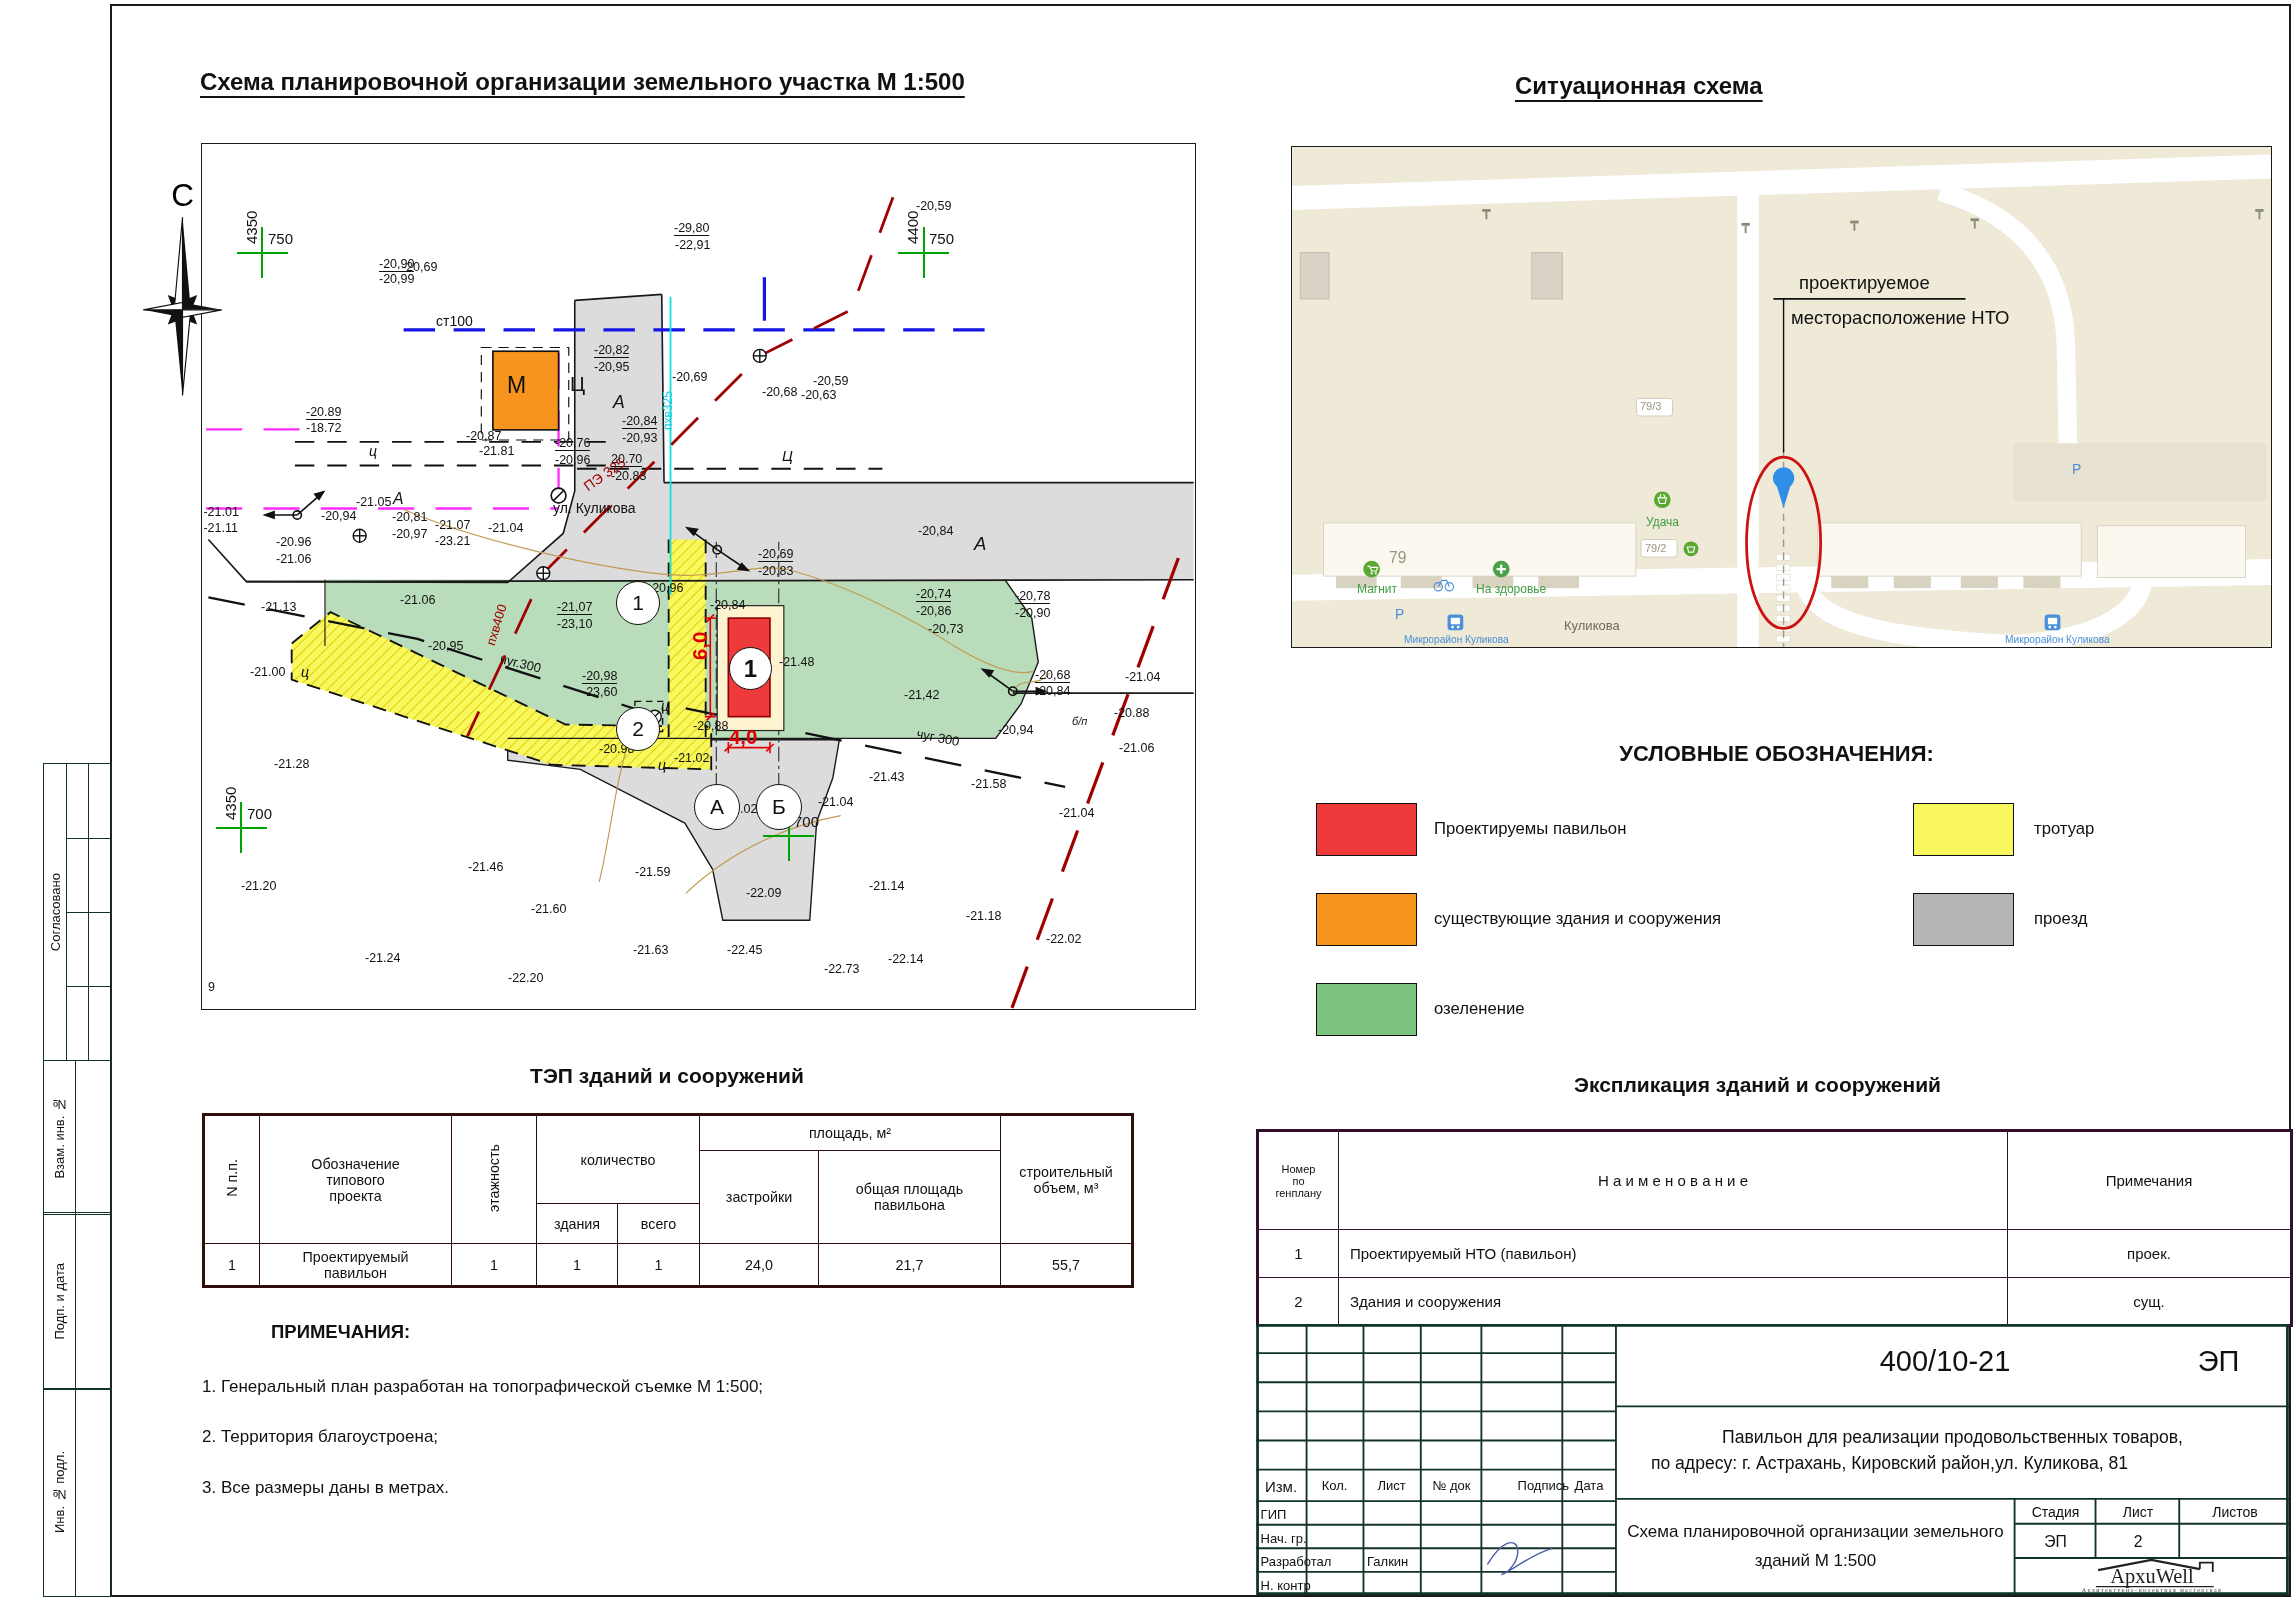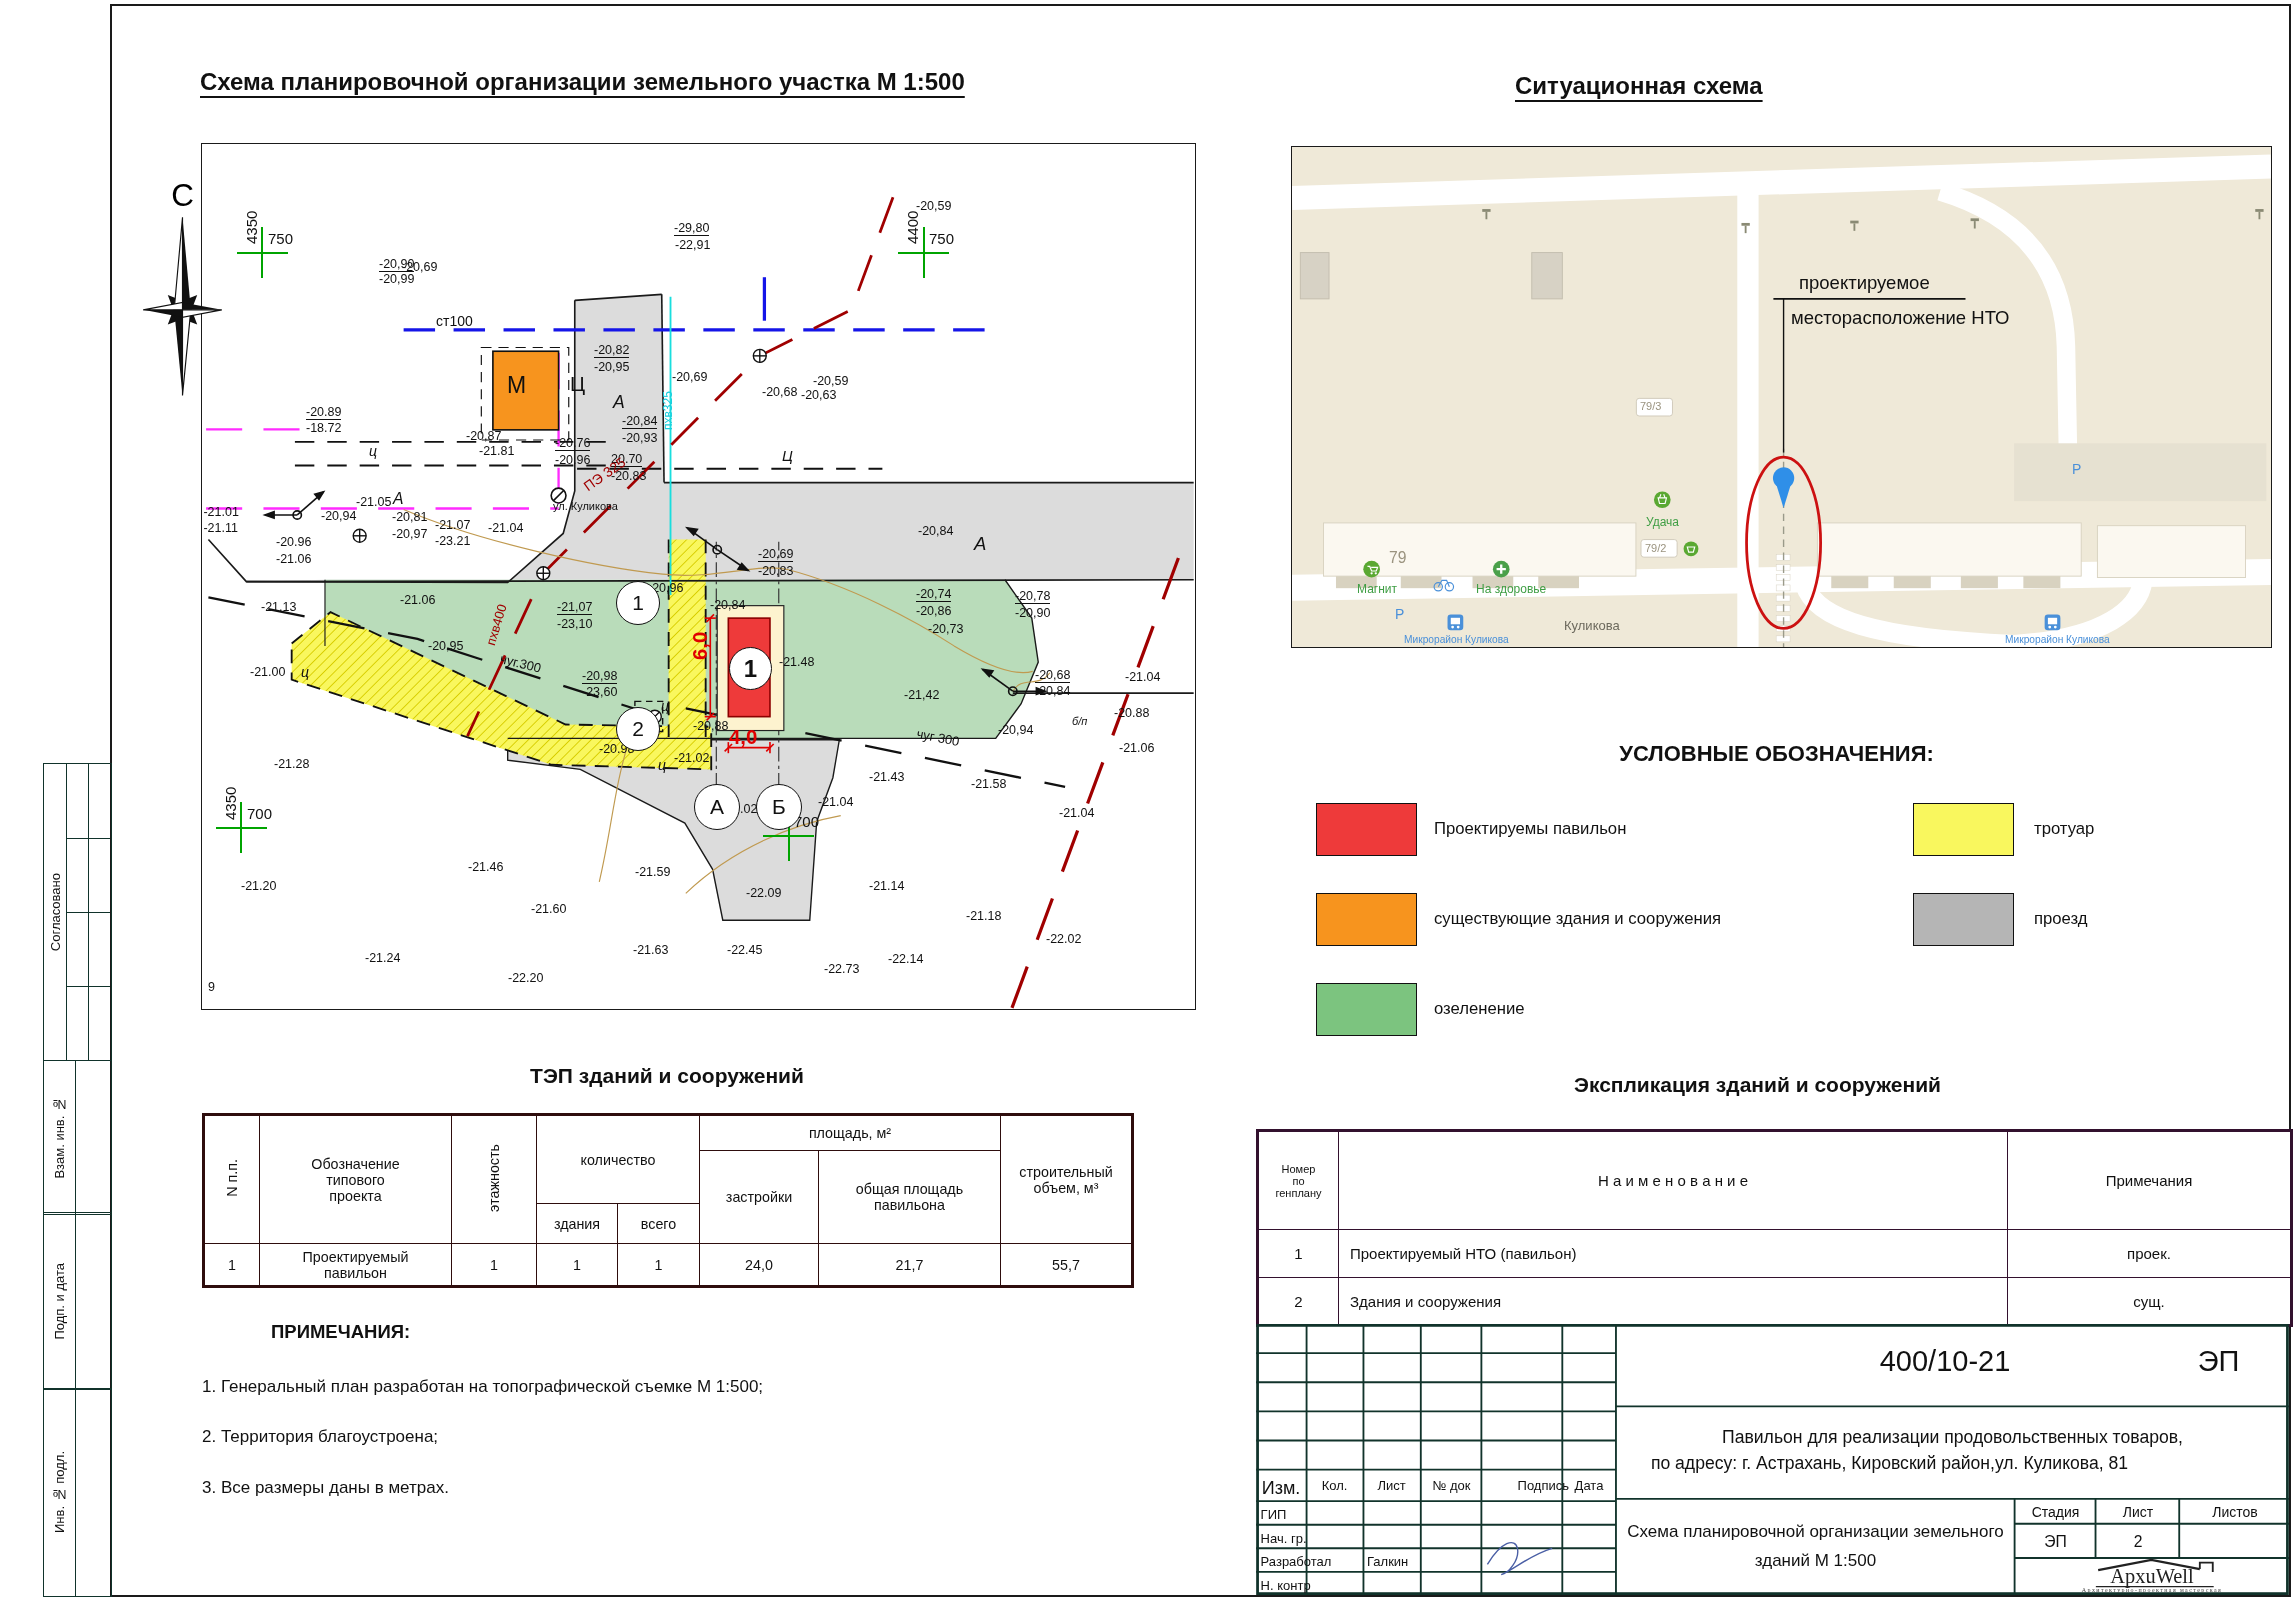--- a/index.html
+++ b/index.html
@@ -211,21 +211,21 @@
         <span class="pl" style="left: 611px; top: 231px;">-20,59</span>
         <span class="pl" style="left: 264px; top: 286px;">-20,87</span>
         <span class="pl" style="left: 277px; top: 301px;">-21.81</span>
         <span class="pl" style="left: 119px; top: 366px;">-20,94</span>
         <span class="pl" style="left: 190px; top: 367px;">-20,81</span>
         <span class="pl" style="left: 190px; top: 384px;">-20,97</span>
         <span class="pl" style="left: 74px; top: 392px;">-20.96</span>
         <span class="pl" style="left: 74px; top: 409px;">-21.06</span>
         <span class="pl" style="left: 154px; top: 352px;">-21.05</span>
         <span class="pl it" style="left: 191px; top: 347px; font-size: 15.7px;">А</span>
-        <span class="pl" style="left: 351px; top: 357px; font-size: 11px;">ул. Куликова</span>
+        <span class="pl" style="left: 351px; top: 357px; font-size: 14px;">ул. Куликова</span>
         <span class="pl" style="left: 286px; top: 378px;">-21.04</span>
         <span class="pl u" style="left: 355px; top: 457px;">-21,07</span>
         <span class="pl" style="left: 355px; top: 474px;">-23,10</span>
         <span class="pl" style="left: 233px; top: 375px;">-21.07</span>
         <span class="pl" style="left: 233px; top: 391px;">-23.21</span>
         <span class="pl" style="left: 59px; top: 457px;">-21.13</span>
         <span class="pl u" style="left: 353px; top: 293px;">-20.76</span>
         <span class="pl" style="left: 353px; top: 310px;">-20.96</span>
         <span class="pl u" style="left: 409px; top: 309px;">20.70</span>
         <span class="pl" style="left: 409px; top: 326px;">-20.83</span>
@@ -581,21 +581,21 @@
           <line x1="1996" y1="378" x2="1996" y2="506"></line>
         <line x1="1640" y1="432" x2="2233" y2="432"></line>
           <line x1="1640" y1="506" x2="2233" y2="506"></line>
       </g>
       <path d="M500,520 C530,470 560,462 565,485 C570,510 545,540 530,542 C560,530 590,500 640,485" fill="none" stroke="#4a5fa5" stroke-width="3"></path>
     </svg>
     <div class="tb-text" style="left:555px;top:21px;width:268px;text-align:center;font-size:29px;">400/10-21</div>
     <div class="tb-text" style="left:907px;top:21px;width:111px;text-align:center;font-size:29px;">ЭП</div>
     <div class="tb-text" style="left:360px;top:103px;width:673px;text-align:center;font-size:17.6px;">Павильон для реализации продовольственных товаров,</div>
     <div class="tb-text" style="left:360px;top:129px;width:547px;text-align:center;font-size:17.6px;">по адресу: г. Астрахань, Кировский район,ул. Куликова, 81</div>
-    <div class="tb-text" style="left:0px;top:154px;width:50px;text-align:center;font-size:18px;">Изм.</div>
+    <div class="tb-text" style="left:0px;top:154px;width:50px;text-align:center;font-size:15px;">Изм.</div>
     <div class="tb-text" style="left:50px;top:154px;width:57px;text-align:center;font-size:13px;">Кол.</div>
     <div class="tb-text" style="left:107px;top:154px;width:57px;text-align:center;font-size:13px;">Лист</div>
     <div class="tb-text" style="left:165px;top:154px;width:61px;text-align:center;font-size:13px;">№ док</div>
     <div class="tb-text" style="left:225px;top:154px;width:88px;text-align:right;font-size:13px;">Подпись</div>
     <div class="tb-text" style="left:306px;top:154px;width:54px;text-align:center;font-size:13px;">Дата</div>
     <div class="tb-text" style="left:4.6px;top:183px;font-size:13px;">ГИП</div>
     <div class="tb-text" style="left:4.6px;top:207px;font-size:13px;">Нач. гр.</div>
     <div class="tb-text" style="left:4.6px;top:230px;font-size:13px;">Разработал</div>
     <div class="tb-text" style="left:111px;top:230px;font-size:13px;">Галкин</div>
     <div class="tb-text" style="left:4.6px;top:254px;font-size:13px;">Н. контр</div>

